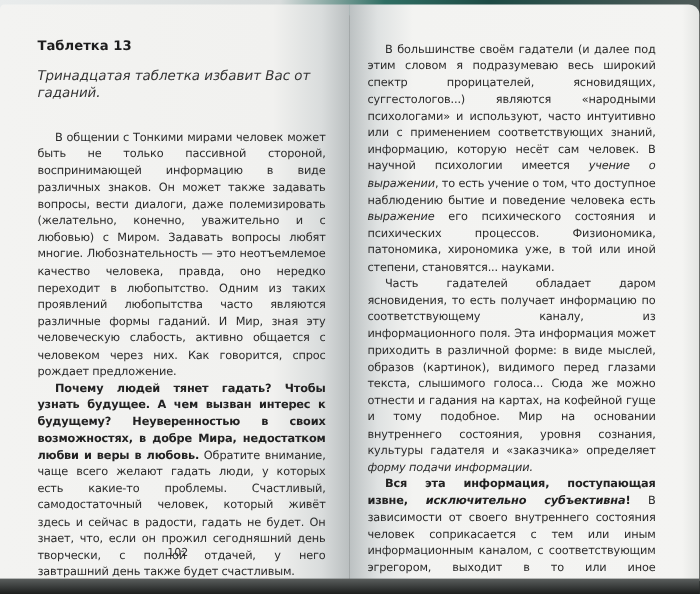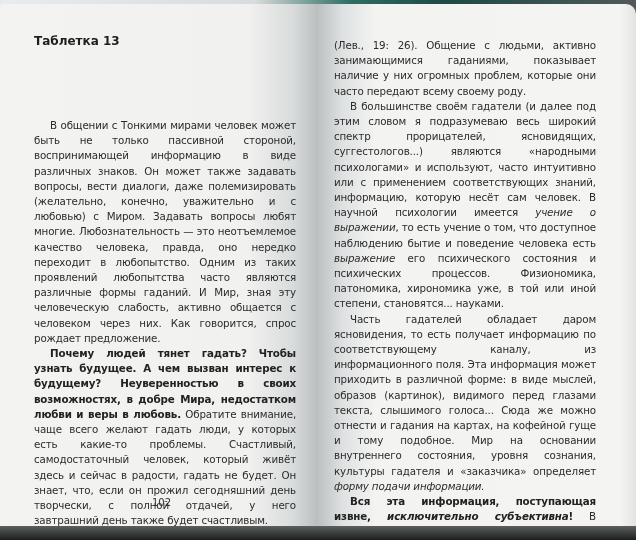--- a/index.html
+++ b/index.html
@@ -23,34 +23,34 @@
 </style>
 </head>
 <body>
 
 <div class="top-edge"></div>
 
 <div class="book">
 
   <div class="page page-left">
     <div class="chapter-title">Таблетка 13</div>
+    <div class="epigraph">Тринадцатая таблетка избавит Вас от гаданий.</div>
 
     <div class="content" style="top:114px;">
       <p class="ind">В общении с Тонкими мирами человек может быть не только пассивной стороной, воспринимающей информацию в виде различных знаков. Он может также задавать вопросы, вести диалоги, даже полемизировать (желательно, конечно, уважительно и с любовью) с Миром. Задавать вопросы любят многие. Любознательность — это неотъемлемое качество человека, правда, оно нередко переходит в любопытство. Одним из таких проявлений любопытства часто являются различные формы гаданий. И Мир, зная эту человеческую слабость, активно общается с человеком через них. Как говорится, спрос рождает предложение.</p>
       <p class="ind"><b>Почему людей тянет гадать? Чтобы узнать будущее. А чем вызван интерес к будущему? Неуверенностью в своих возможностях, в добре Мира, недостатком любви и веры в любовь.</b><span> Обратите внимание, чаще всего желают гадать люди, у которых есть какие-то проблемы. Счастливый, самодостаточный человек, который живёт здесь и сейчас в радости, гадать не будет. Он знает, что, если он прожил сегодняшний день творчески, с полной отдачей, у него завтрашний день также будет счастливым.</span></p>
       <p class="ind"><b>Потребность в гадании возникает от неуверенности в будущем, а значит, от нереализованности в сегодняшнем дне.</b></p>
 
     </div>
 
     <div class="pnum" style="left:152px;top:493px;">102</div>
   </div>
 
   <div class="page page-right">
     <div class="content" style="top:34px;">
-      <p>(Лев., 19: 26). Общение с людьми, активно занимающимися гаданиями, показывает наличие у них огромных проблем, которые они часто передают всему своему роду.</p>
       <p class="ind"><span>В большинстве своём гадатели (и далее под этим словом я подразумеваю весь широкий спектр прорицателей, ясновидящих, суггестологов...) являются «народными психологами» и используют, часто интуитивно или с применением соответствующих знаний, информацию, которую несёт сам человек. В научной психологии имеется </span><i>учение о выражении</i><span>, то есть учение о том, что доступное наблюдению бытие и поведение человека есть </span><i>выражение</i><span> его психического состояния и психических процессов. Физиономика, патономика, хирономика уже, в той или иной степени, становятся... науками.</span></p>
       <p class="ind"><span>Часть гадателей обладает даром ясновидения, то есть получает информацию по соответствующему каналу, из информационного поля. Эта информация может приходить в различной форме: в виде мыслей, образов (картинок), видимого перед глазами текста, слышимого голоса... Сюда же можно отнести и гадания на картах, на кофейной гуще и тому подобное. Мир на основании внутреннего состояния, уровня сознания, культуры гадателя и «заказчика» определяет </span><i>форму подачи информации.</i></p>
       <p class="ind"><b>Вся эта информация, поступающая извне, </b><b><i>исключительно субъективна</i></b><b>!</b><span> В зависимости от своего внутреннего состояния человек соприкасается с тем или иным информационным каналом, с соответствующим эгрегором, выходит в то или иное информационное поле. Поэтому так часто разнится информация об одном и том же событии, поступающая от различных людей.</span></p>
 
     </div>
 
     <div class="pnum" style="left:130px;top:493px;margin-top:30px;">115</div>
   </div>
 
 </div>

